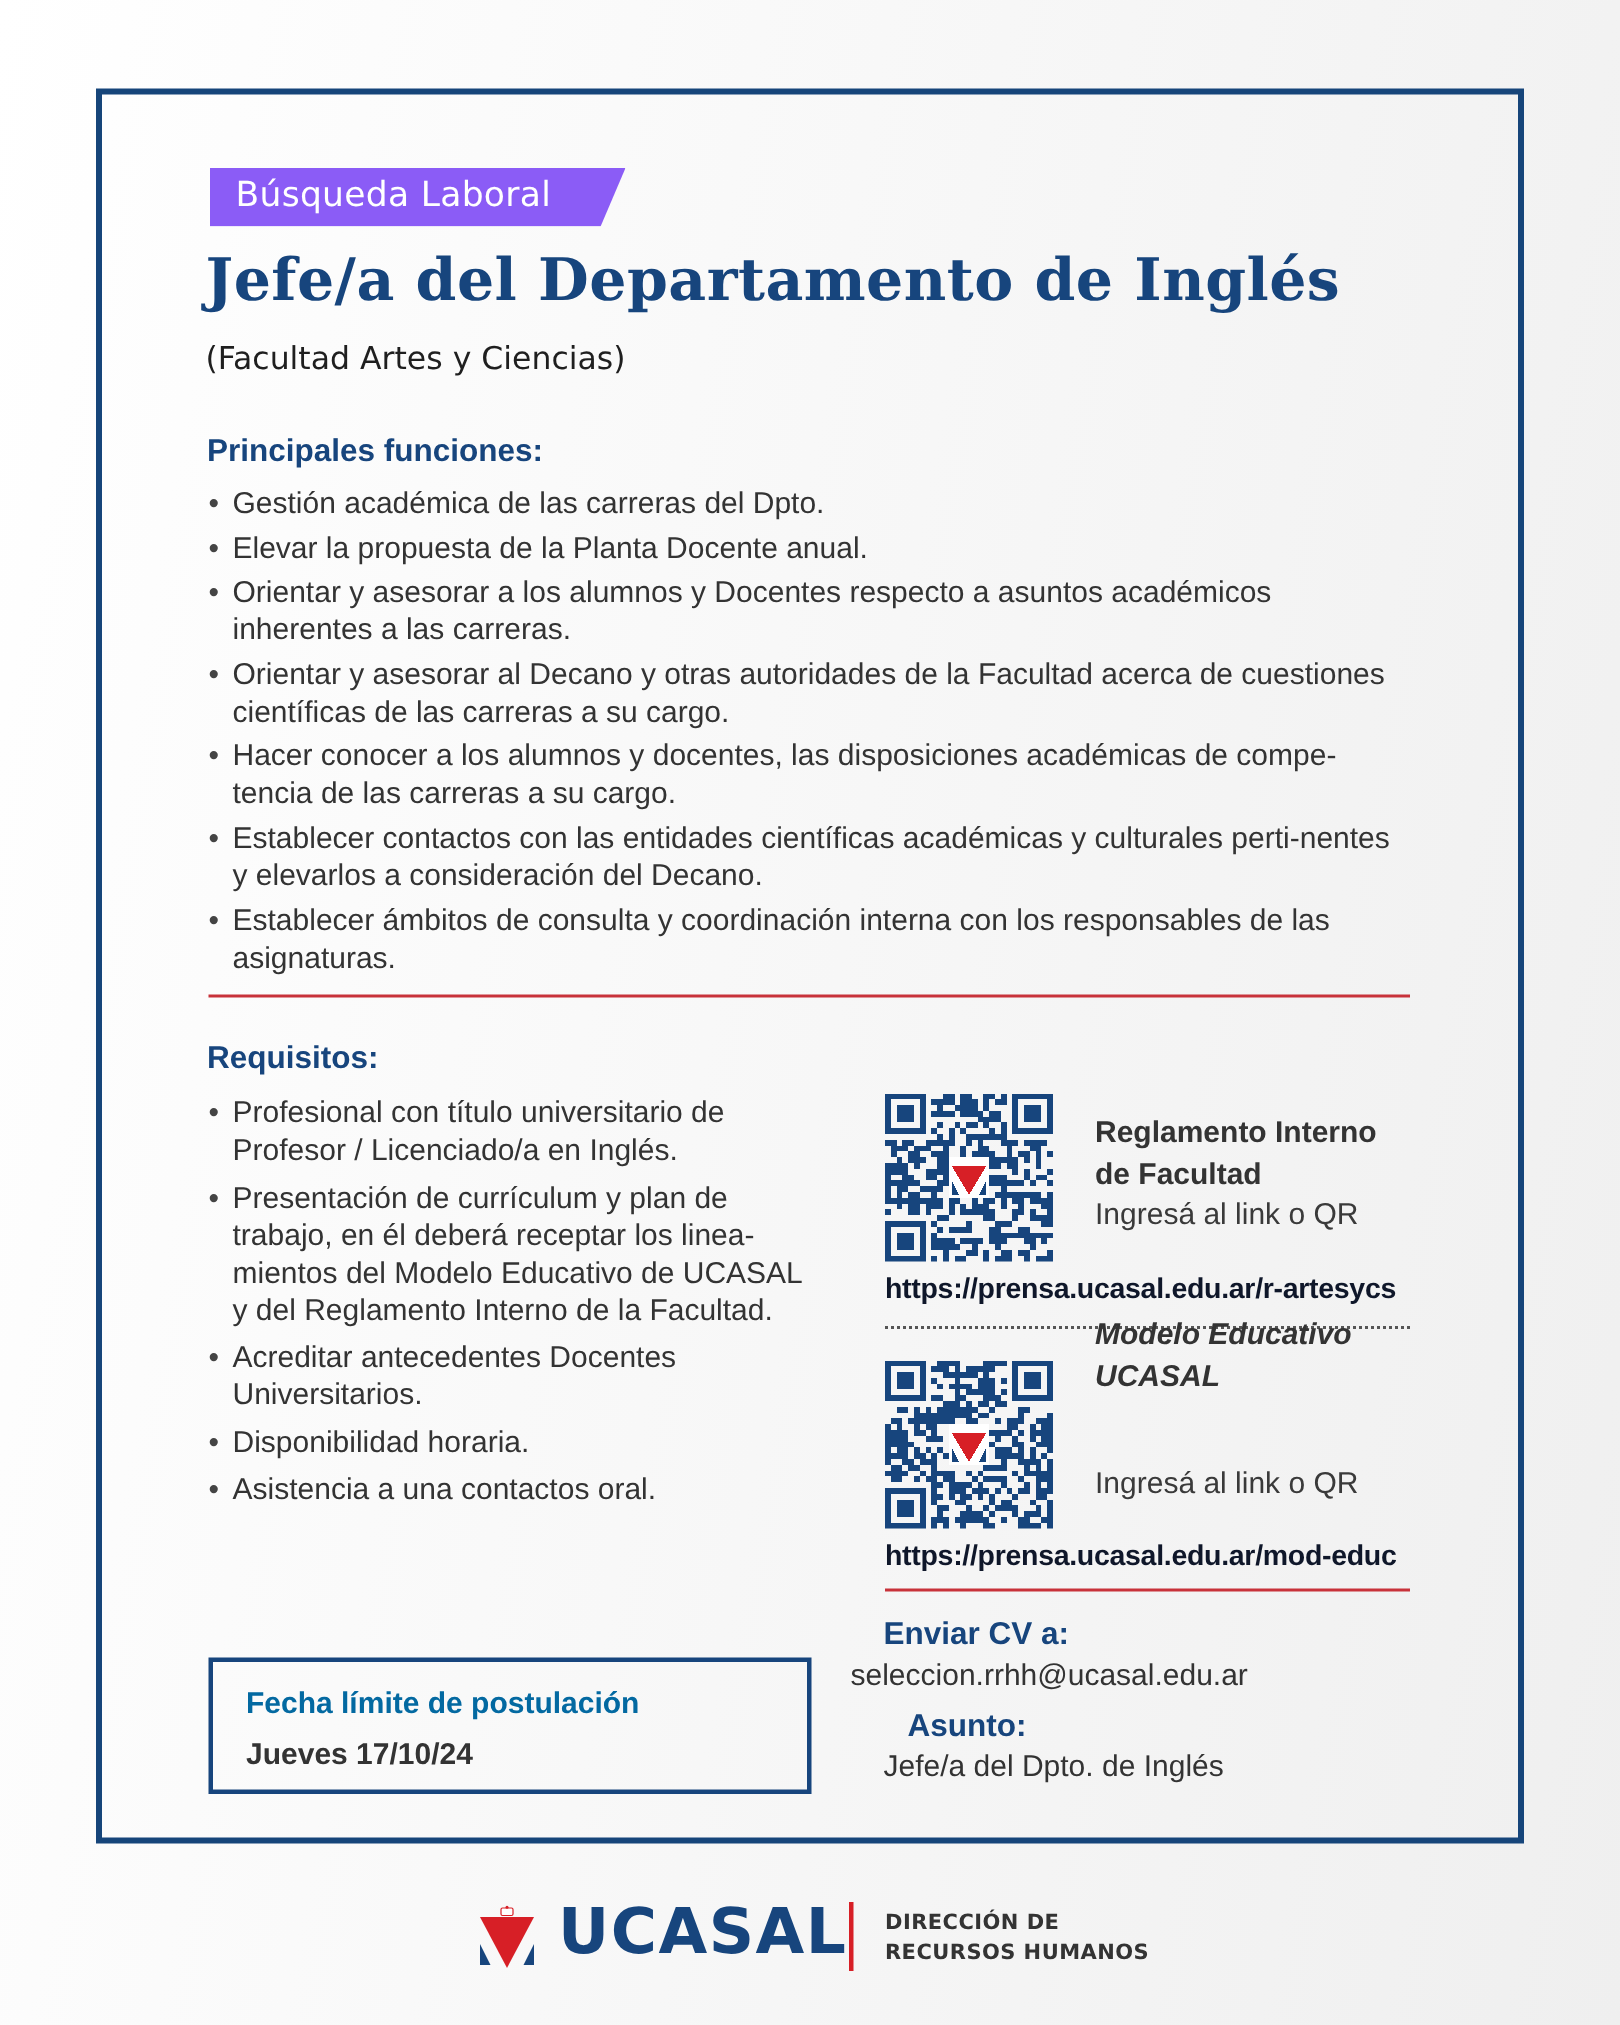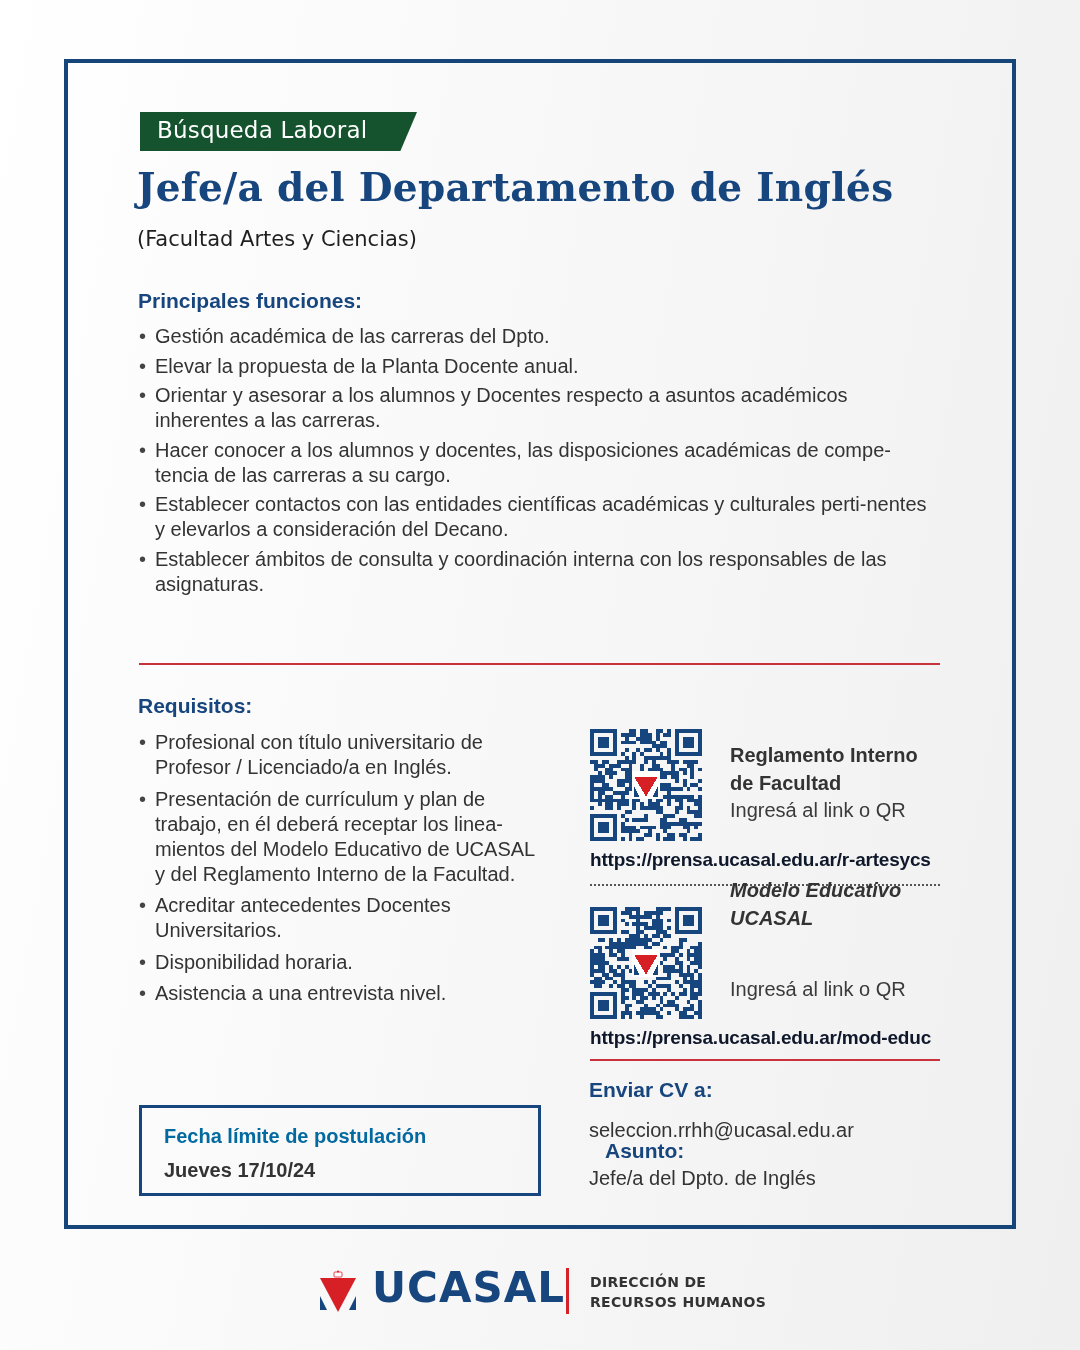--- a/index.html
+++ b/index.html
@@ -8,21 +8,21 @@
       background: linear-gradient(100deg, #ffffff 0%, #f8f8f8 45%, #efefef 100%);
       font-family: "DejaVu Sans", "Liberation Sans", sans-serif;
       color: #2f2f2f;
     }
     .frame {
       position: absolute; left: 64px; top: 59px; width: 944px; height: 1162px;
       border: 4px solid #16457a; box-sizing: content-box;
     }
     .badge {
       position: absolute; left: 140px; top: 112px; width: 277px; height: 39px;
-      background: #14532d;
+      background: #8b5cf6;
       clip-path: polygon(0 0, 100% 0, 94% 100%, 0 100%);
     }
     .badge span {
       position: absolute; left: 17px; top: 5px; color: #fff;
       font-family: "DejaVu Sans", sans-serif; font-size: 23px; letter-spacing: 0.2px;
     }
     .title {
       position: absolute; left: 137px; top: 164px; margin: 0;
       font-family: "DejaVu Serif", "Liberation Serif", serif;
       font-weight: bold; font-size: 39px; color: #17457d; letter-spacing: 0.3px;
@@ -117,34 +117,35 @@
 </div>
 
 <h1 class="title">Jefe/a del Departamento de Inglés</h1>
 <p class="subtitle">(Facultad Artes y Ciencias)</p>
 
 <h2 class="section-heading" style="left:138px; top:289px;">Principales funciones:</h2>
 <ul class="bullets functions">
   <li>Gestión académica de las carreras del Dpto.</li>
   <li>Elevar la propuesta de la Planta Docente anual.</li>
   <li>Orientar y asesorar a los alumnos y Docentes respecto a asuntos académicos inherentes a las carreras.</li>
+  <li>Orientar y asesorar al Decano y otras autoridades de la Facultad acerca de cuestiones científicas de las carreras a su cargo.</li>
   <li>Hacer conocer a los alumnos y docentes, las disposiciones académicas de compe-tencia de las carreras a su cargo.</li>
   <li>Establecer contactos con las entidades científicas académicas y culturales perti-nentes y elevarlos a consideración del Decano.</li>
   <li>Establecer ámbitos de consulta y coordinación interna con los responsables de las asignaturas.</li>
 </ul>
 
 <div class="red-rule" style="left:139px; top:663px; width:801px;"></div>
 
 <h2 class="section-heading" style="left:138px; top:694px;">Requisitos:</h2>
 <ul class="bullets requirements">
   <li>Profesional con título universitario de Profesor / Licenciado/a en Inglés.</li>
   <li>Presentación de currículum y plan de trabajo, en él deberá receptar los linea-mientos del Modelo Educativo de UCASAL y del Reglamento Interno de la Facultad.</li>
   <li>Acreditar antecedentes Docentes Universitarios.</li>
   <li>Disponibilidad horaria.</li>
-  <li>Asistencia a una entrevista nivel.</li>
+  <li>Asistencia a una contactos oral.</li>
 </ul>
 
 <div class="deadline-box">
   <p class="deadline-title">Fecha límite de postulación</p>
   <p class="deadline-date">Jueves 17/10/24</p>
 </div>
 
 <div class="qr" style="left:590px; top:729px;">
   <svg class="qr-svg" viewBox="0 0 29 29" shape-rendering="crispEdges">
       <rect x="10" y="0" width="1" height="1" fill="#17457d"></rect>
@@ -835,21 +836,21 @@
 <p class="qr-title" style="left:730px; top:876px;font-style:italic;">
   <span>Modelo Educativo</span><br>
   <span>UCASAL</span>
 </p>
 <p class="qr-hint" style="left:730px; top:978px;">Ingresá al link o QR</p>
 <a class="qr-url" style="left:590px; top:1027px;">https://prensa.ucasal.edu.ar/mod-educ</a>
 
 <div class="red-rule" style="left:590px; top:1059px; width:350px;"></div>
 
 <p class="contact-label" style="left:589px; top:1078px;">Enviar CV a:</p>
-<p class="contact-value" style="left:589px; top:1106px;margin-top:13px;">seleccion.rrhh@ucasal.edu.ar</p>
+<p class="contact-value" style="left:567px; top:1106px;">seleccion.rrhh@ucasal.edu.ar</p>
 <p class="contact-label" style="left:589px; top:1139px;margin-left:16px;">Asunto:</p>
 <p class="contact-value" style="left:589px; top:1167px;">Jefe/a del Dpto. de Inglés</p>
 
 <svg class="footer-logo" viewBox="0 0 40 42">
   <polygon points="2,8 38,8 20,42" fill="#d71f26"></polygon>
   <polygon points="2,26 2,40 9,40" fill="#17457d"></polygon>
   <polygon points="38,26 38,40 31,40" fill="#17457d"></polygon>
   <rect x="16" y="2" width="8" height="5" rx="1" fill="#ffffff" stroke="#d71f26" stroke-width="0.8"></rect>
   <circle cx="20" cy="1.5" r="1" fill="#d71f26"></circle>
 </svg>

